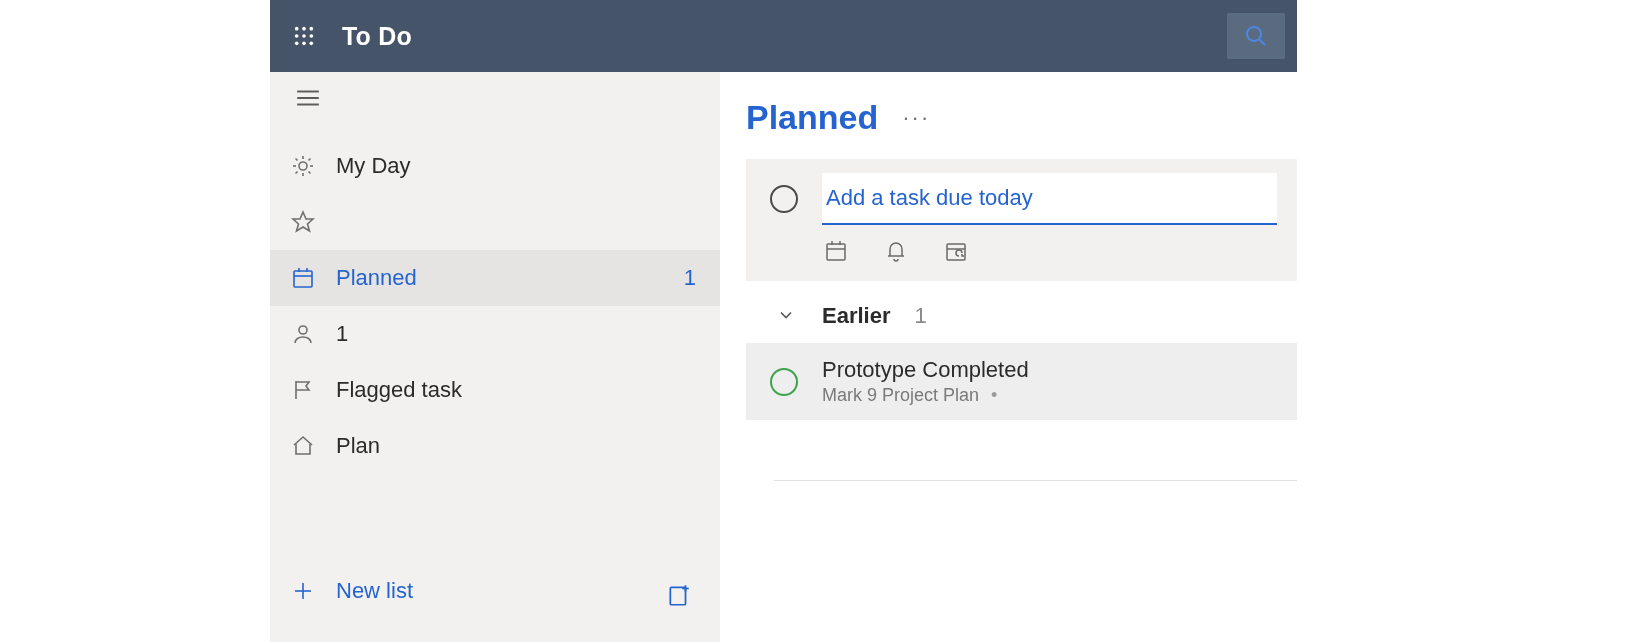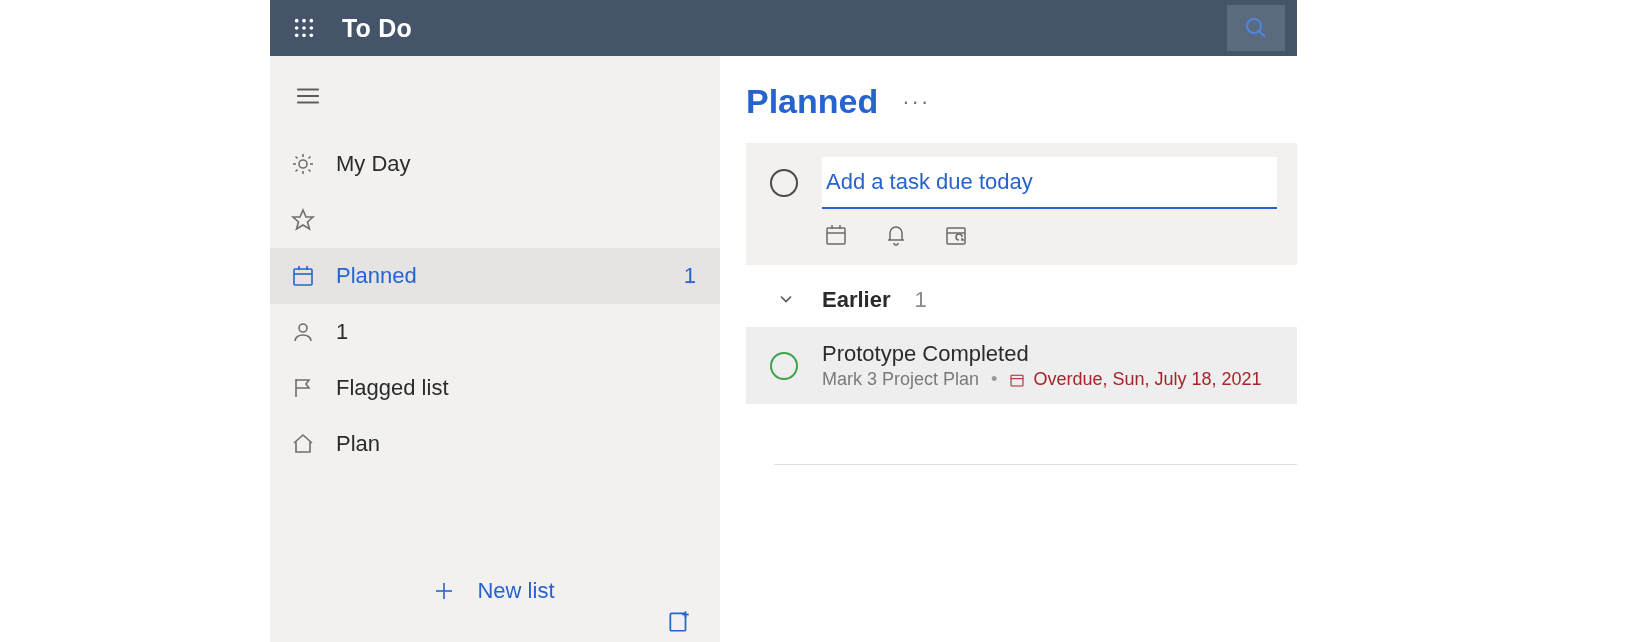--- a/index.html
+++ b/index.html
@@ -1,46 +1,46 @@
 <!DOCTYPE html>
 <html><head>
 <meta charset="utf-8">
 <style>
   * { box-sizing: border-box; margin: 0; padding: 0; font-family: "Segoe UI", -apple-system, BlinkMacSystemFont, sans-serif; }
   body { background: #ffffff; }
   .app-shell { width: 1650px; height: 642px; display: flex; flex-direction: column; position: relative; background:#ffffff;}
   .content-bounds { position:absolute; left:270px; top:0; width:1027px; height:642px; overflow:hidden; display:flex; flex-direction:column;}
 
   
-  .topbar { height:56px; background:#455469; display:flex; align-items:center; color:#fff; padding:0 12px; flex-shrink:0;}
+  .topbar { height:72px; background:#455469; display:flex; align-items:center; color:#fff; padding:0 12px; flex-shrink:0;}
   .waffle { width:44px; height:44px; display:flex; align-items:center; justify-content:center; cursor:pointer;}
   .waffle svg{ width:22px; height:22px; fill:#fff;}
   .app-title { font-size:25px; font-weight:600; margin-left:16px; letter-spacing:0.2px;}
   .topbar-spacer{flex:1;}
   .search-btn { width:58px; height:46px; background:#5a6a7f; display:flex; align-items:center; justify-content:center; cursor:pointer;}
   .search-btn svg{ width:24px; height:24px; stroke:#4e86e4; fill:none; stroke-width:2;}
 
   
   .body-row{ flex:1; display:flex; min-height:0;}
 
   
-  .sidebar{ width:450px; background:#f2f1f0; display:flex; flex-direction:column; padding-top:14px; }
+  .sidebar{ width:450px; background:#f2f1f0; display:flex; flex-direction:column; }
   .hamburger{ width:44px; height:44px; display:flex; align-items:center; justify-content:center; margin:4px 0 18px 16px; cursor:pointer;}
   .hamburger svg{width:26px;height:26px;stroke:#5b5b5b; stroke-width:1.8;}
   .smart-lists{ display:flex; flex-direction:column;}
   .sidebar-item{ display:flex; align-items:center; height:56px; padding:0 24px 0 20px; cursor:pointer; font-size:22px; color:#2b2b2b;}
   .sidebar-item.active{ background:#e5e4e3; color:#2564cf; font-weight:400;}
   .sidebar-item .icon{ width:26px; height:26px; display:flex; align-items:center; justify-content:center; margin-right:20px;}
   .sidebar-item .icon svg{ width:24px; height:24px; stroke:#6f6f6f; fill:none; stroke-width:1.6;}
   .sidebar-item.active .icon svg{ stroke:#2564cf;}
   .sidebar-item .label{ flex:1;}
   .sidebar-item .count{ font-size:22px; color:#2b2b2b;}
   .sidebar-item.active .count{ color:#2564cf;}
   .sidebar-spacer{flex:1;}
-  .new-list-row{ display:flex; align-items:center; height:64px; padding:0 24px 0 20px;flex-direction:column; }
+  .new-list-row{ display:flex; align-items:flex-start; height:64px; padding:0 24px 0 20px; }
   .new-list-btn{ display:flex; align-items:center; cursor:pointer; color:#2564cf; font-size:22px;}
   .new-list-btn .plus{ width:26px; height:26px; margin-right:20px; display:flex; align-items:center; justify-content:center;}
   .new-list-btn .plus svg{stroke:#2564cf; stroke-width:1.6;}
   .new-group-btn{ margin-left:auto; width:34px; height:34px; display:flex; align-items:center; justify-content:center; cursor:pointer;}
   .new-group-btn svg{ width:26px; height:26px; stroke:#2564cf; fill:none; stroke-width:1.6;}
 
   
   .main{ flex:1; background:#fff; padding:26px 0 0 26px; display:flex; flex-direction:column;}
   .list-header{ display:flex; align-items:center; gap:24px; margin-bottom:22px;}
   .list-title{ font-size:34px; font-weight:600; color:#2564cf;}
@@ -165,21 +165,21 @@
           <span class="count">1</span>
         </div>
 
         <div class="sidebar-item">
           <span class="icon">
             <svg viewBox="0 0 24 24">
                   <line x1="5" y1="3" x2="5" y2="21"></line>
                   <path d="M5 4h13l-3 4 3 4H5"></path>
                 </svg>
           </span>
-          <span class="label">Flagged list</span>
+          <span class="label">Flagged task</span>
           <span class="count"></span>
         </div>
 
         <div class="sidebar-item">
           <span class="icon">
             <svg viewBox="0 0 24 24">
                   <path d="M3 11l9-8 9 8"></path>
                   <path d="M5 10v10h14V10"></path>
                 </svg>
           </span>
@@ -260,29 +260,22 @@
         </span>
         <span class="section-title">Earlier</span>
         <span class="section-count">1</span>
       </div>
 
       <div class="task-card">
         <div class="task-radio"></div>
         <div class="task-body">
           <div class="task-title">Prototype Completed</div>
           <div class="task-meta">
-            <span>Mark 3 Project Plan</span>
+            <span>Mark 9 Project Plan</span>
             <span class="meta-dot">•</span>
-            <span class="overdue">
-              <svg viewBox="0 0 24 24">
-                    <rect x="3" y="5" width="18" height="16" rx="1"></rect>
-                    <line x1="3" y1="10" x2="21" y2="10"></line>
-                  </svg>
-              <span>Overdue, Sun, July 18, 2021</span>
-            </span>
           </div>
         </div>
       </div>
 
       <div class="divider"></div>
 
     </div>
 
   </div>
  </div>

